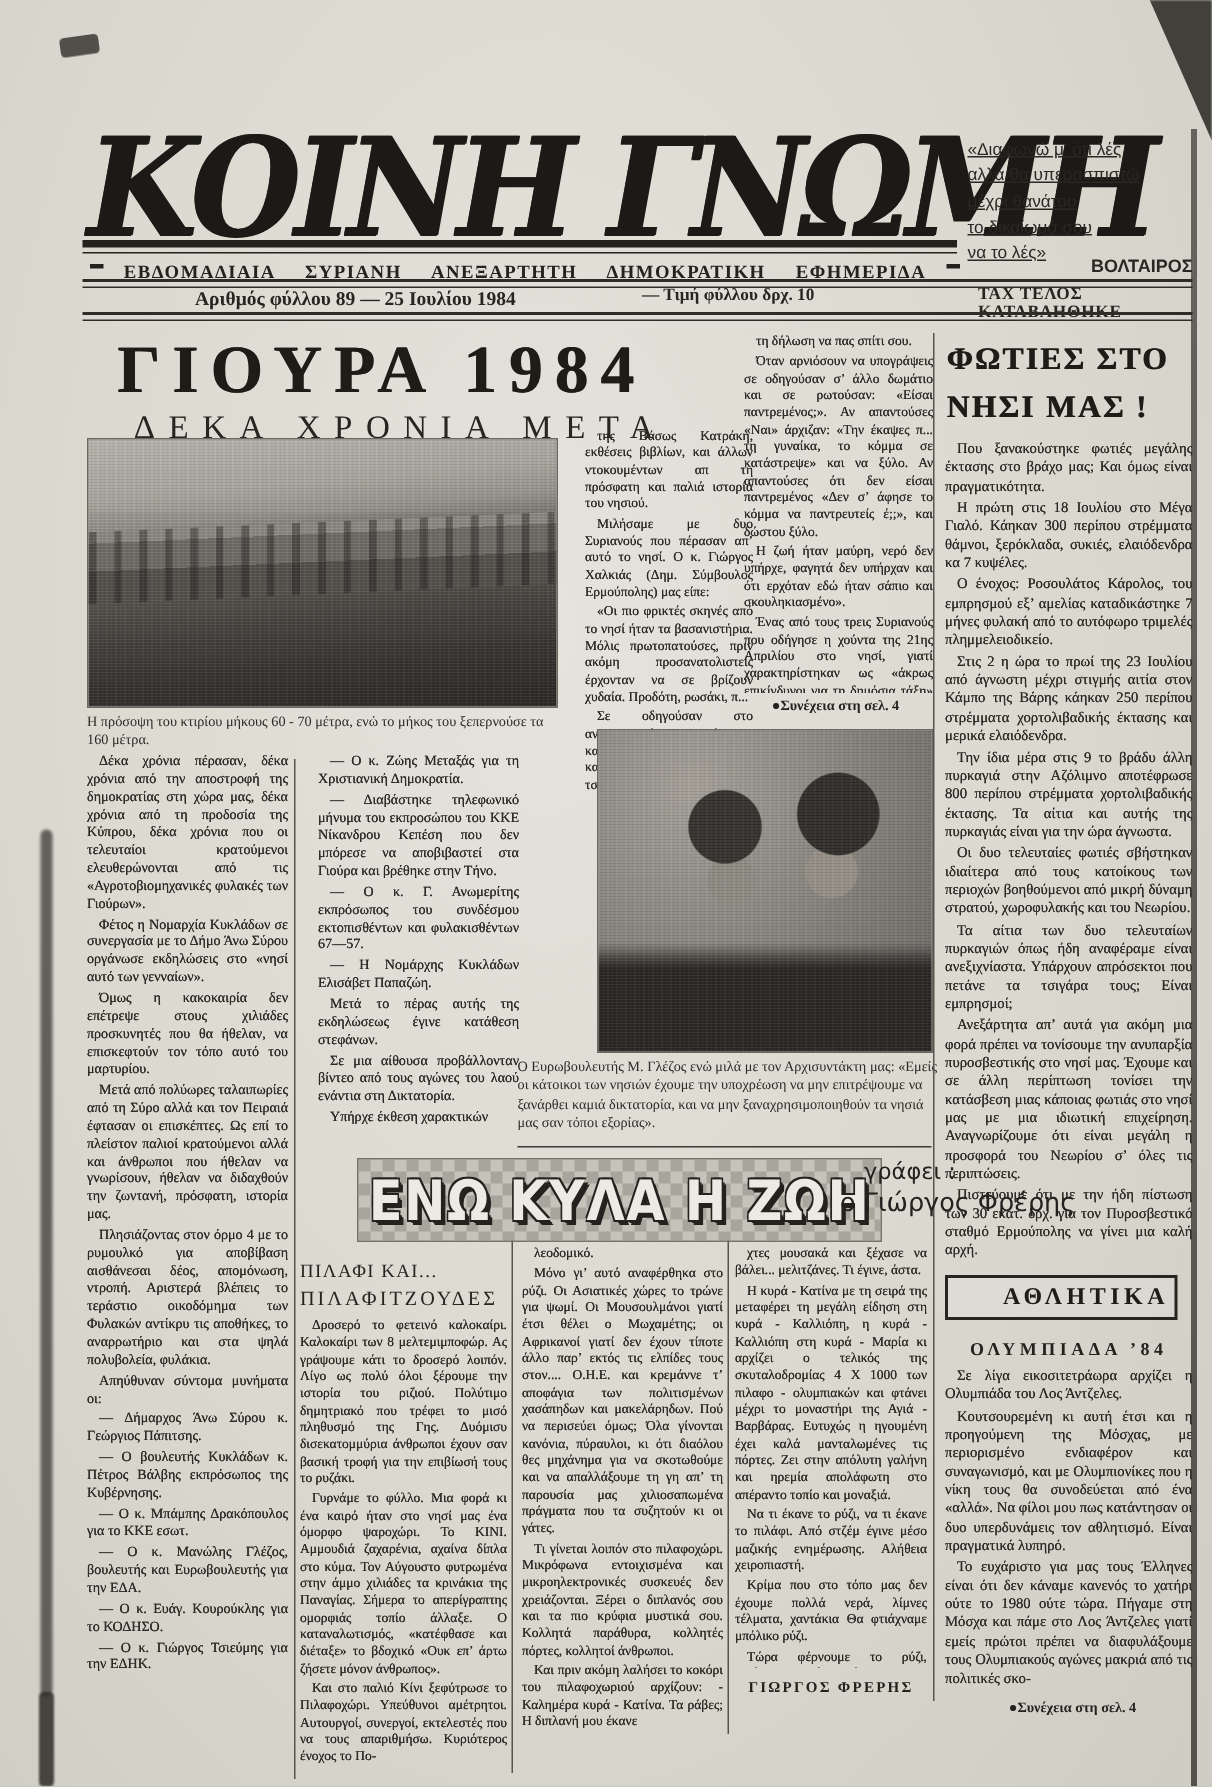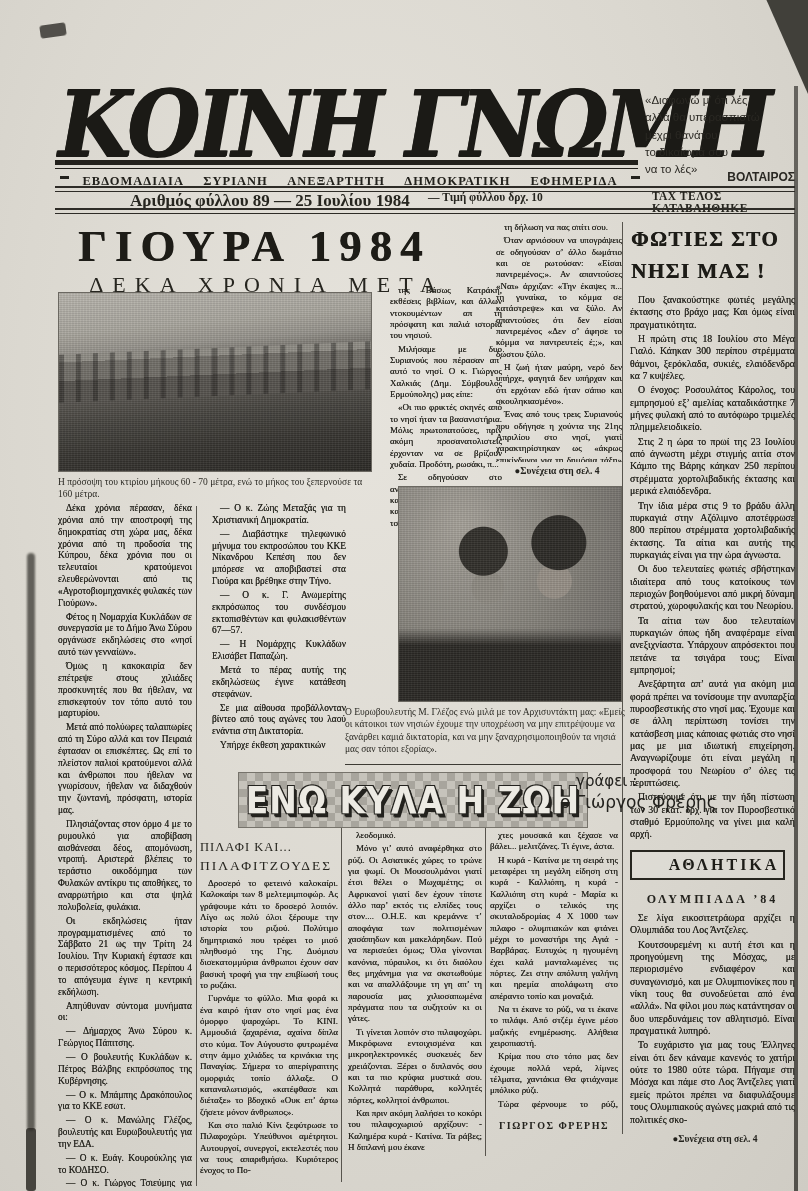--- a/index.html
+++ b/index.html
@@ -19,30 +19,30 @@
   
   .logo{
     left:58px;top:84px;width:575px;height:78px;
     font-family:"DejaVu Serif", serif;font-style:italic;font-weight:900;
     font-size:84px;line-height:76px;letter-spacing:-4px;color:#1b1a16;
     transform:scaleY(1.08);transform-origin:left top;white-space:nowrap;
     text-shadow:1px 0 #1b1a16, 0 1px #1b1a16;
   }
   .logo-bar{left:55px;top:160px;width:583px;height:0;border-top:5px solid #23211c;}
   .logo-bar2{left:55px;top:168px;width:583px;height:0;border-top:1.5px solid #23211c;}
-  .quote{left:645px;top:92px;width:152px;font-family:"Liberation Sans", sans-serif;font-size:11.5px;line-height:1.5;color:#2a2823;}
+  .quote{left:645px;top:92px;width:152px;font-family:"Liberation Sans", sans-serif;font-size:11.5px;line-height:1.5;color:#2a2823;text-decoration:underline;}
   .quote p{margin:0;}
   .quote-author{left:645px;top:170px;width:150px;text-align:right;font-family:"Liberation Sans", sans-serif;font-weight:bold;font-size:12px;color:#2a2823;}
   .tagline-row{left:60px;top:174px;width:580px;display:flex;align-items:center;justify-content:center;gap:14px;}
   .tagline{font-weight:bold;font-size:12.5px;letter-spacing:1px;word-spacing:16px;color:#23221d;white-space:nowrap;}
   .ornament{width:44px;height:7px;border-top:3px solid #23221d;border-bottom:2px solid #23221d;}
   .rule-double{border-top:2px solid #2e2c27;border-bottom:1px solid #2e2c27;height:3px;}
   .rule-a{left:55px;top:186px;width:740px;}
   .rule-b{left:55px;top:208px;width:740px;}
-  .issue-info{left:130px;top:191px;width:280px;font-weight:bold;font-size:17px;color:#26251f;}
+  .issue-info{left:130px;top:191px;width:280px;font-weight:bold;font-size:13px;color:#26251f;}
   .price-info{left:428px;top:191px;width:180px;font-weight:bold;font-size:11.5px;color:#26251f;}
   .postage{left:652px;top:190px;width:150px;font-weight:bold;font-size:11.5px;letter-spacing:.5px;color:#26251f;}
   
   .headline{left:78px;top:220px;width:420px;font-weight:bold;font-size:45px;letter-spacing:8px;color:#1d1c17;white-space:nowrap;text-shadow:.5px 0 #1d1c17;}
   .subheadline{left:82px;top:272px;width:370px;text-align:center;font-size:22px;letter-spacing:9px;color:#26251f;white-space:nowrap;}
   .photo{overflow:hidden;border:1px solid #6b6861;}
   .photo::after{content:"";position:absolute;inset:0;
     background:repeating-linear-gradient(0deg, rgba(255,255,255,.05) 0 1px, rgba(0,0,0,.06) 1px 2px),
                repeating-linear-gradient(90deg, rgba(255,255,255,.03) 0 1px, rgba(0,0,0,.04) 1px 3px);}
   .photo1{left:58px;top:292px;width:312px;height:178px;
@@ -142,21 +142,20 @@
     <div class="building"></div>
   </div>
   <div class="abs caption caption1">Η πρόσοψη του κτιρίου μήκους 60 - 70 μέτρα, ενώ το μήκος του ξεπερνούσε τα 160 μέτρα.</div>
 
   <div class="abs bodycol col1">
       <p>Δέκα χρόνια πέρασαν, δέκα χρόνια από την αποστροφή της δημοκρατίας στη χώρα μας, δέκα χρόνια από τη προδοσία της Κύπρου, δέκα χρόνια που οι τελευταίοι κρατούμενοι ελευθερώνονται από τις «Αγροτοβιομηχανικές φυλακές των Γιούρων».</p>
       <p>Φέτος η Νομαρχία Κυκλάδων σε συνεργασία με το Δήμο Άνω Σύρου οργάνωσε εκδηλώσεις στο «νησί αυτό των γενναίων».</p>
       <p>Όμως η κακοκαιρία δεν επέτρεψε στους χιλιάδες προσκυνητές που θα ήθελαν, να επισκεφτούν τον τόπο αυτό του μαρτυρίου.</p>
       <p>Μετά από πολύωρες ταλαιπωρίες από τη Σύρο αλλά και τον Πειραιά έφτασαν οι επισκέπτες. Ως επί το πλείστον παλιοί κρατούμενοι αλλά και άνθρωποι που ήθελαν να γνωρίσουν, ήθελαν να διδαχθούν την ζωντανή, πρόσφατη, ιστορία μας.</p>
       <p>Πλησιάζοντας στον όρμο 4 με το ρυμουλκό για αποβίβαση αισθάνεσαι δέος, απομόνωση, ντροπή. Αριστερά βλέπεις το τεράστιο οικοδόμημα των Φυλακών αντίκρυ τις αποθήκες, το αναρρωτήριο και στα ψηλά πολυβολεία, φυλάκια.</p>
-      <p>Οι εκδηλώσεις ήταν προγραμματισμένες από το Σάββατο 21 ως την Τρίτη 24 Ιουλίου. Την Κυριακή έφτασε και ο περισσότερος κόσμος. Περίπου 4 το απόγευμα έγινε η κεντρική εκδήλωση.</p>
       <p>Απηύθυναν σύντομα μυνήματα οι:</p>
       <p>— Δήμαρχος Άνω Σύρου κ. Γεώργιος Πάπιτσης.</p>
       <p>— Ο βουλευτής Κυκλάδων κ. Πέτρος Βάλβης εκπρόσωπος της Κυβέρνησης.</p>
       <p>— Ο κ. Μπάμπης Δρακόπουλος για το ΚΚΕ εσωτ.</p>
       <p>— Ο κ. Μανώλης Γλέζος, βουλευτής και Ευρωβουλευτής για την ΕΔΑ.</p>
       <p>— Ο κ. Ευάγ. Κουρούκλης για το ΚΟΔΗΣΟ.</p>
       <p>— Ο κ. Γιώργος Τσιεύμης για την ΕΔΗΚ.</p>
     </div>
   <div class="abs bodycol col2">
       <p>— Ο κ. Ζώης Μεταξάς για τη Χριστιανική Δημοκρατία.</p>

